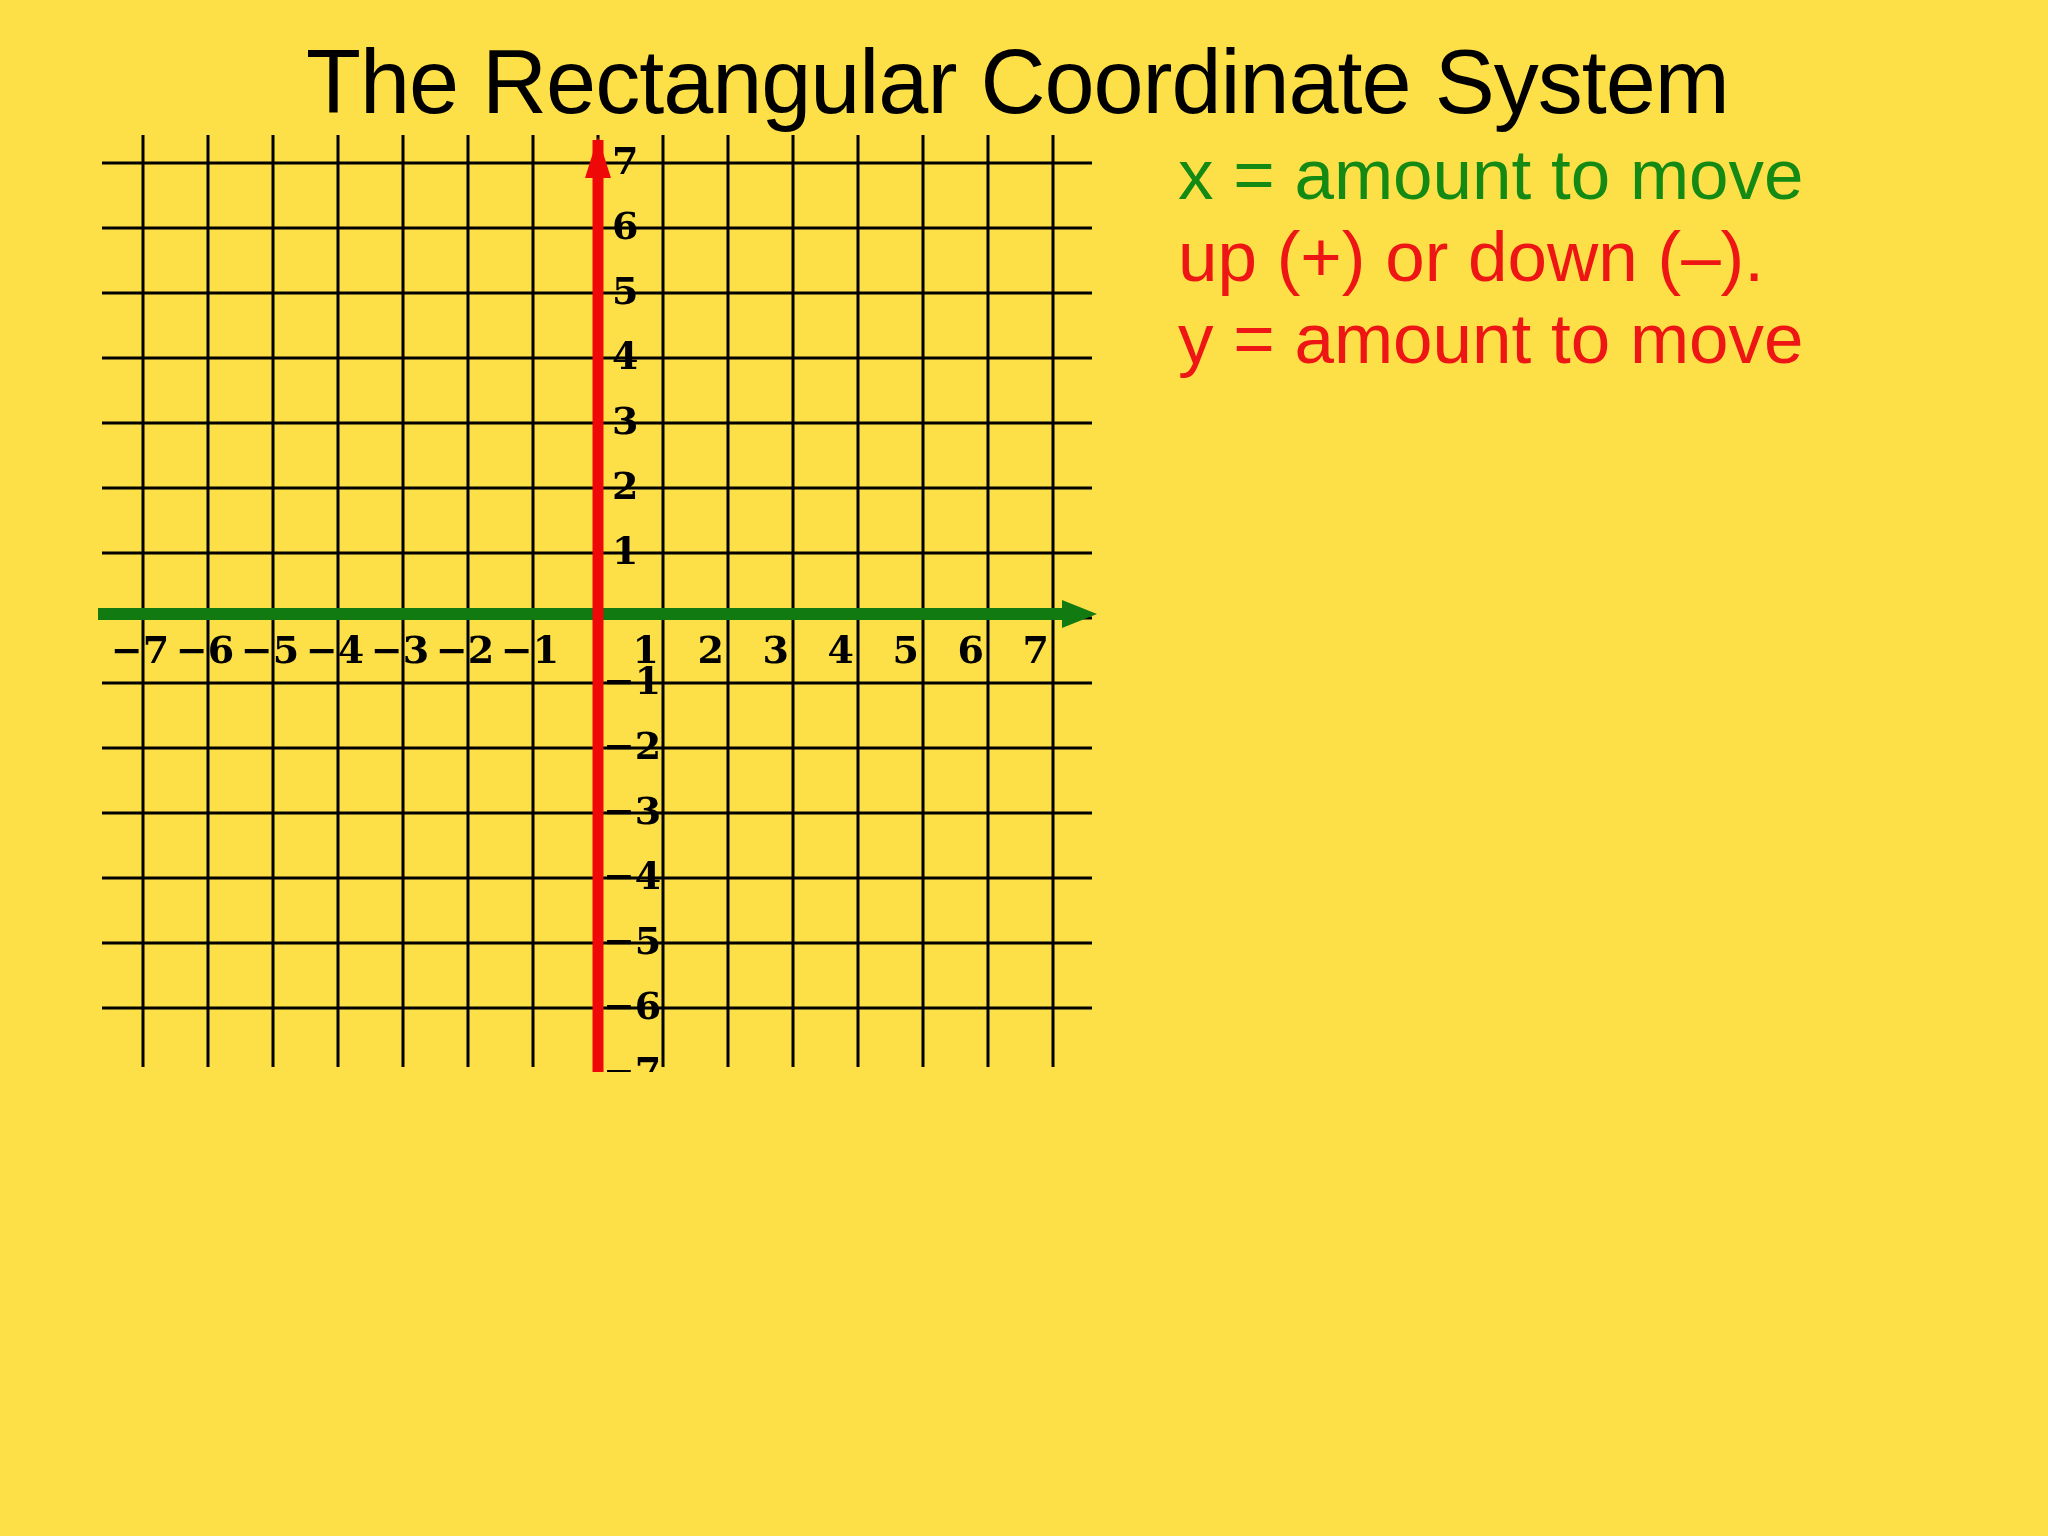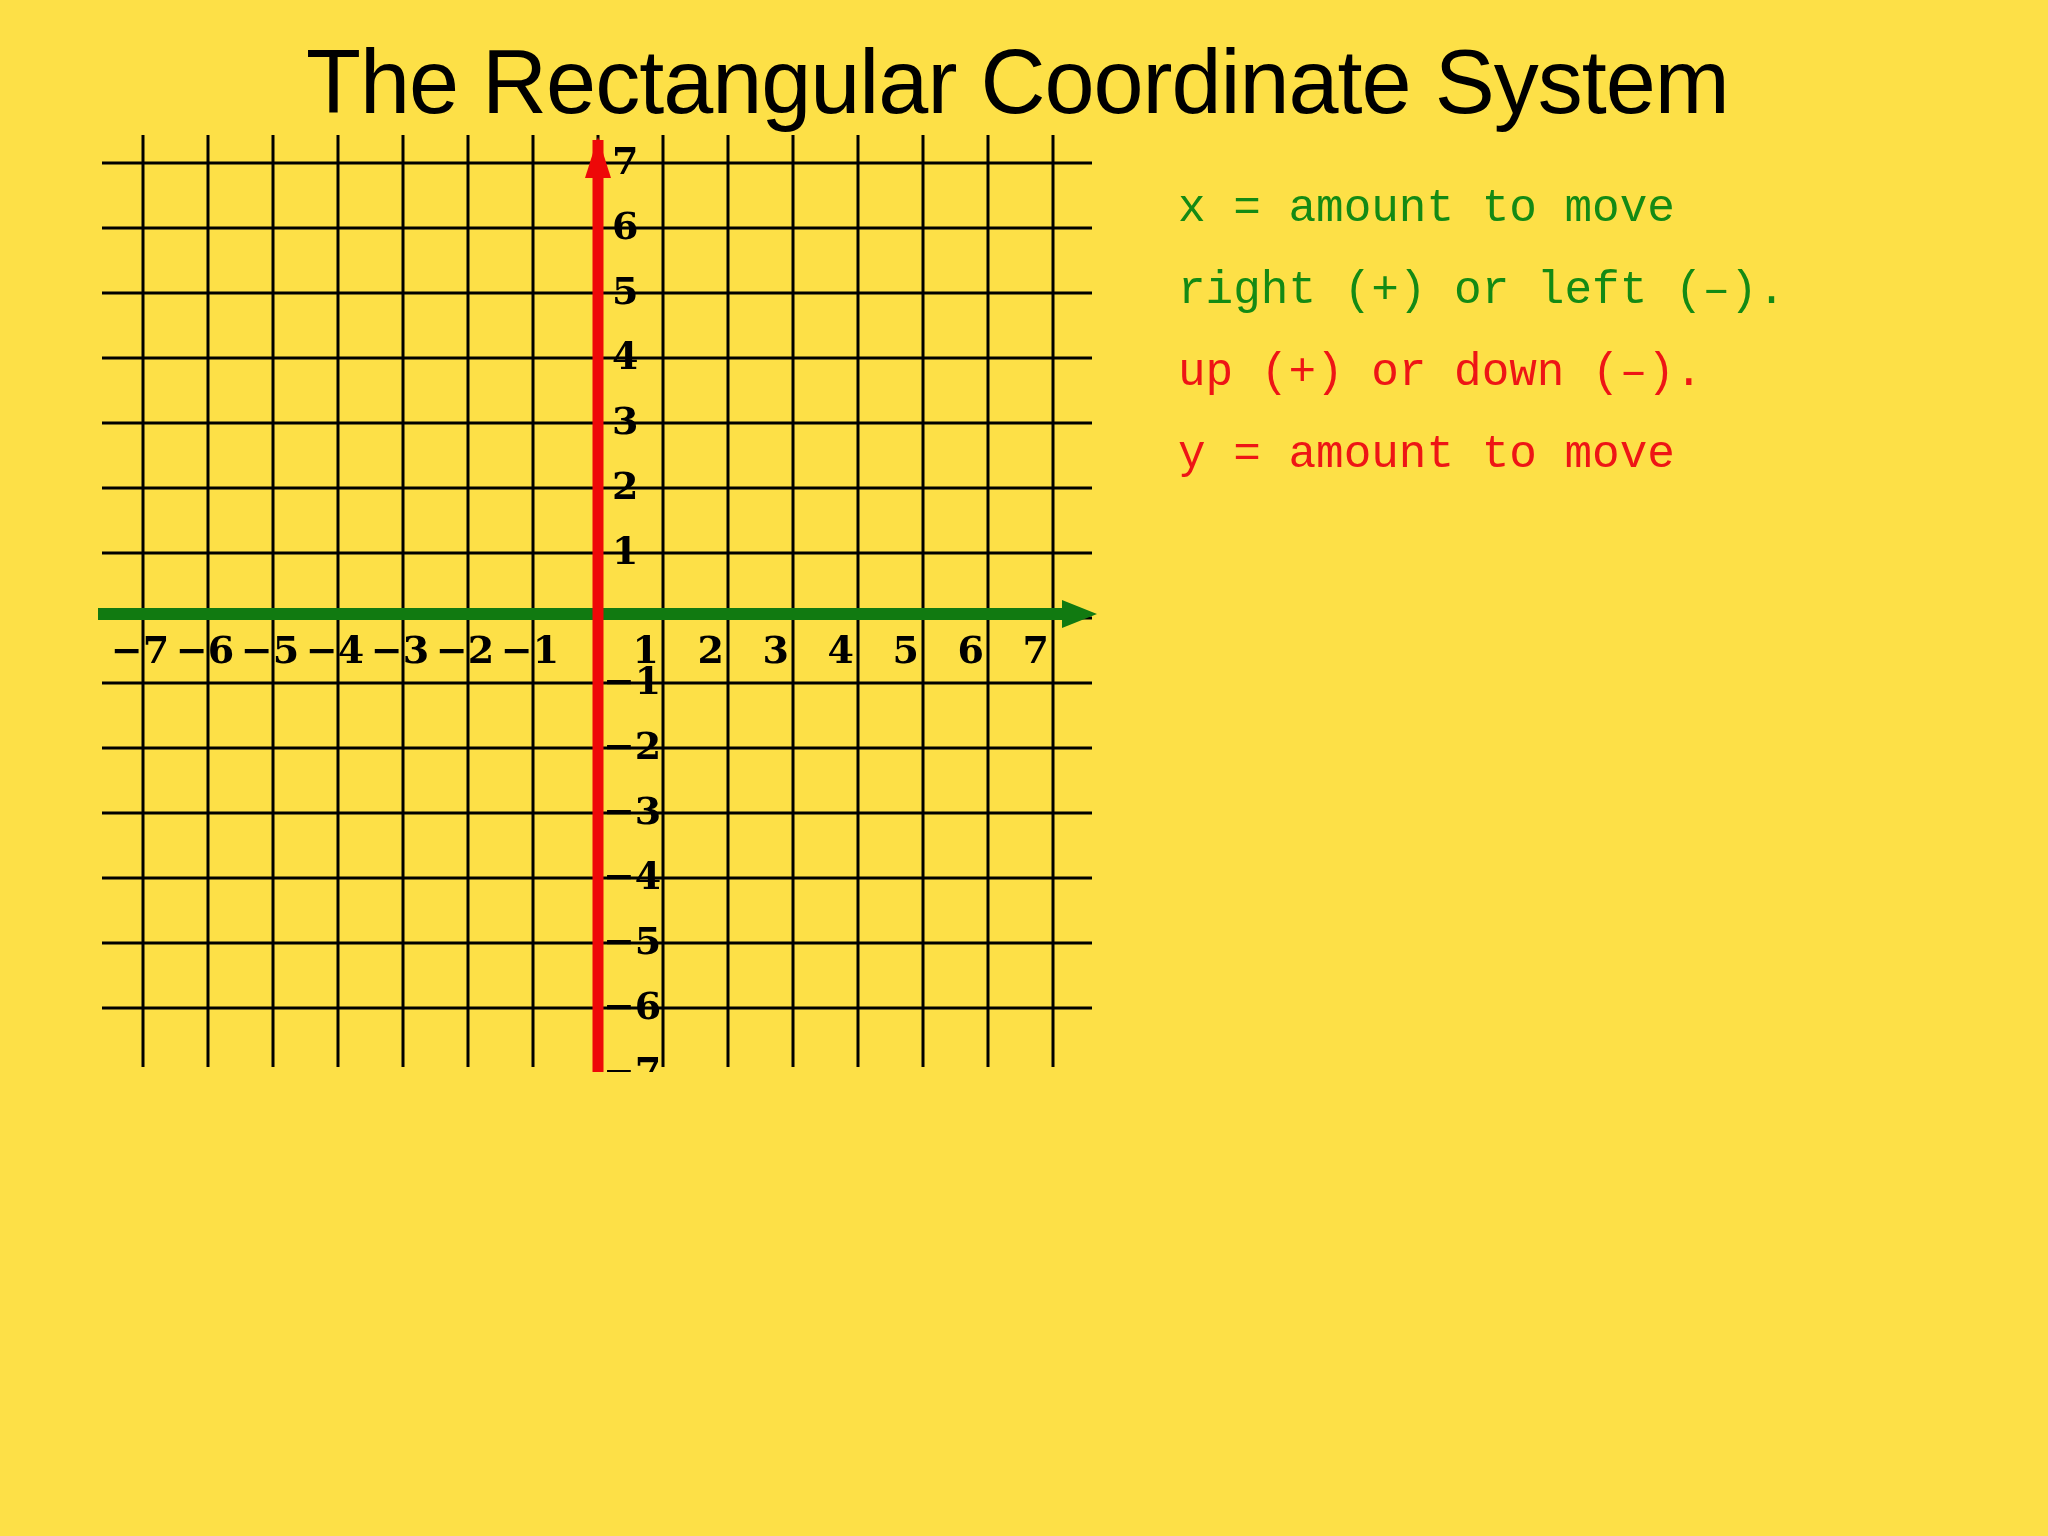--- a/index.html
+++ b/index.html
@@ -10,23 +10,22 @@
   }
   .title {
     position: absolute; left: 306px; top: 33px; margin: 0;
     font-size: 90px; line-height: 99px; font-weight: normal;
     letter-spacing: -1px; color: #000000; white-space: nowrap;
     font-family: "Liberation Sans", sans-serif;
   }
   #grid-svg { position: absolute; left: 0; top: 0; }
   .notes {
     position: absolute; left: 1178px; top: 134px;
-    font-size: 46px; line-height: 82px; white-space: nowrap;
-    font-family: Liberation Mono, monospace;
-    margin-top: 34px;
+    font-size: 71px; line-height: 82px; white-space: nowrap;
+    font-family: Liberation Sans, sans-serif;
   }
   .note-line-green { color: #148a14; }
   .note-line-red   { color: #ee1515; }
 </style>
 </head>
 <body>
 
 <div class="slide">
 
   <h1 class="title">The Rectangular Coordinate System</h1>
@@ -90,18 +89,17 @@
       <text font-family="&quot;DejaVu Serif&quot;, serif" font-weight="bold" font-size="38" fill="#000000" x="603" y="759" text-anchor="start">−2</text>
       <text font-family="&quot;DejaVu Serif&quot;, serif" font-weight="bold" font-size="38" fill="#000000" x="603" y="824" text-anchor="start">−3</text>
       <text font-family="&quot;DejaVu Serif&quot;, serif" font-weight="bold" font-size="38" fill="#000000" x="603" y="889" text-anchor="start">−4</text>
       <text font-family="&quot;DejaVu Serif&quot;, serif" font-weight="bold" font-size="38" fill="#000000" x="603" y="954" text-anchor="start">−5</text>
       <text font-family="&quot;DejaVu Serif&quot;, serif" font-weight="bold" font-size="38" fill="#000000" x="603" y="1019" text-anchor="start">−6</text>
       <text font-family="&quot;DejaVu Serif&quot;, serif" font-weight="bold" font-size="38" fill="#000000" x="603" y="1084" text-anchor="start">−7</text>
     </svg>
 
   <div class="notes">
     <div class="note-line-green">x = amount to move</div>
-    <div class="note-line-green">right (+) or left (–).</div>
     <div class="note-line-red">up (+) or down (–).</div>
     <div class="note-line-red">y = amount to move</div>
   </div>
 
 </div>
 
 </body></html>

